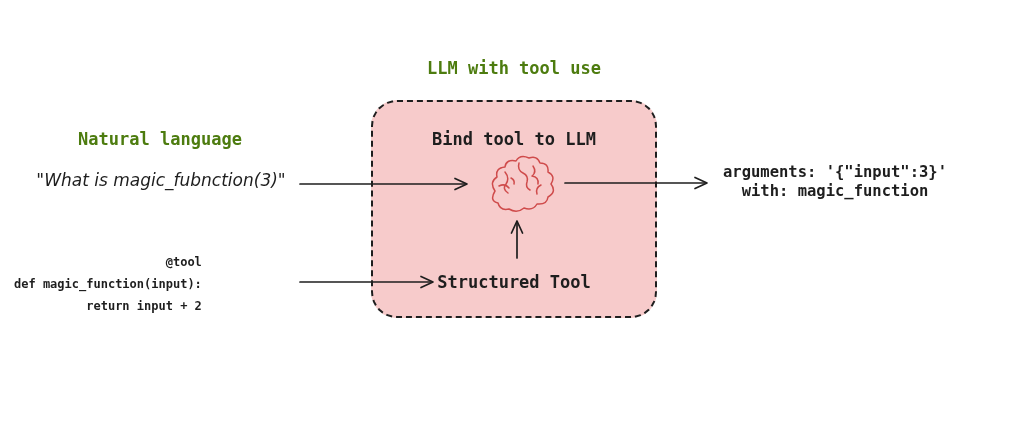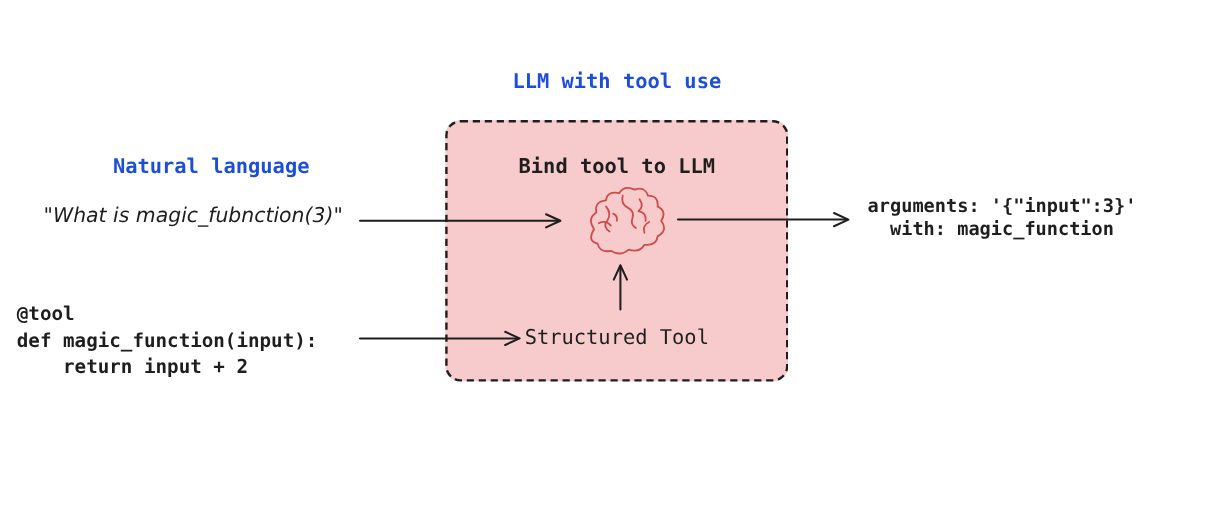--- a/index.html
+++ b/index.html
@@ -12,73 +12,74 @@
     overflow: hidden;
     font-family: "DejaVu Sans Mono", "Liberation Mono", monospace;
     color: #1e1e1e;
   }
   .mono-heading {
     position: absolute;
     font-family: "DejaVu Sans Mono", "Liberation Mono", monospace;
     font-size: 17px;
     font-weight: 600;
     letter-spacing: 0px;
-    color: #1d4ed8;
+    color: #4d7c0f;
     text-align: center;
     white-space: pre;
   }
   .diagram-title { left: 361px; top: 58px; width: 306px; }
-  .nl-heading    { left: 0px;   top: 129px; width: 320px; margin-left: 16px; }
+  .nl-heading    { left: 0px;   top: 129px; width: 320px; }
   .payload-heading { left: 700px; top: 129px; width: 270px; }
 
   .handwritten {
     position: absolute;
     left: 0px; top: 170px; width: 322px;
     text-align: center;
     font-family: "DejaVu Sans", "Liberation Sans", sans-serif;
     font-style: italic;
     font-size: 17px;
     font-weight: 400;
     color: #1e1e1e;
     white-space: pre;
   }
 
   .code-block {
     position: absolute;
     left: 14px; top: 251px;
     font-family: "DejaVu Sans Mono", "Liberation Mono", monospace;
-    font-size: 16px;
+    font-size: 12px;
     font-weight: 600;
     line-height: 22px;
     color: #1e1e1e;
     white-space: pre;
+    text-align: right;
   }
 
   .bind-box {
     position: absolute;
     left: 371px; top: 100px;
     width: 286px; height: 218px;
     background: #f7cbcb;
     border: 2px dashed #1e1e1e;
-    border-radius: 13px;
+    border-radius: 26px;
   }
   .bind-box-heading {
     position: absolute;
     left: 0; top: 27px; width: 100%;
     text-align: center;
     font-size: 17px;
     font-weight: 600;
     white-space: pre;
   }
   .structured-tool-label {
     position: absolute;
     left: 0; top: 170px; width: 100%;
     text-align: center;
     font-size: 17px;
-    font-weight: 400;
+    font-weight: 700;
     white-space: pre;
   }
 
   .payload-lines {
     position: absolute;
     left: 700px; top: 163px; width: 270px;
     text-align: center;
     font-family: "DejaVu Sans Mono", "Liberation Mono", monospace;
     font-size: 15.5px;
     font-weight: 600;

